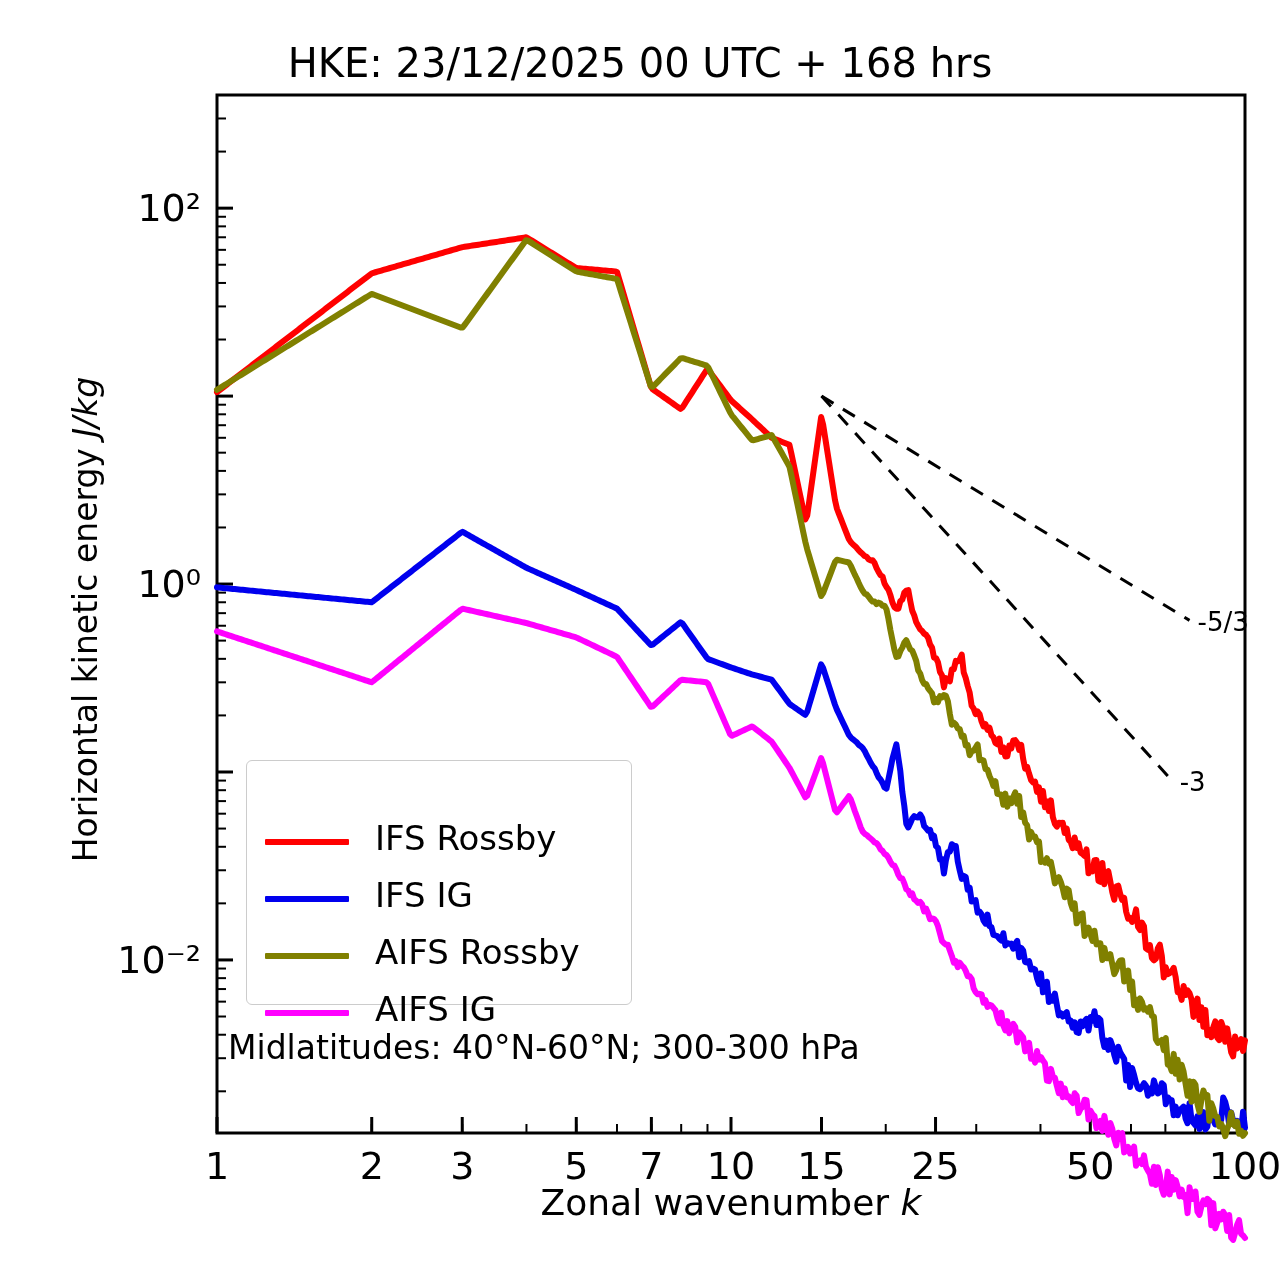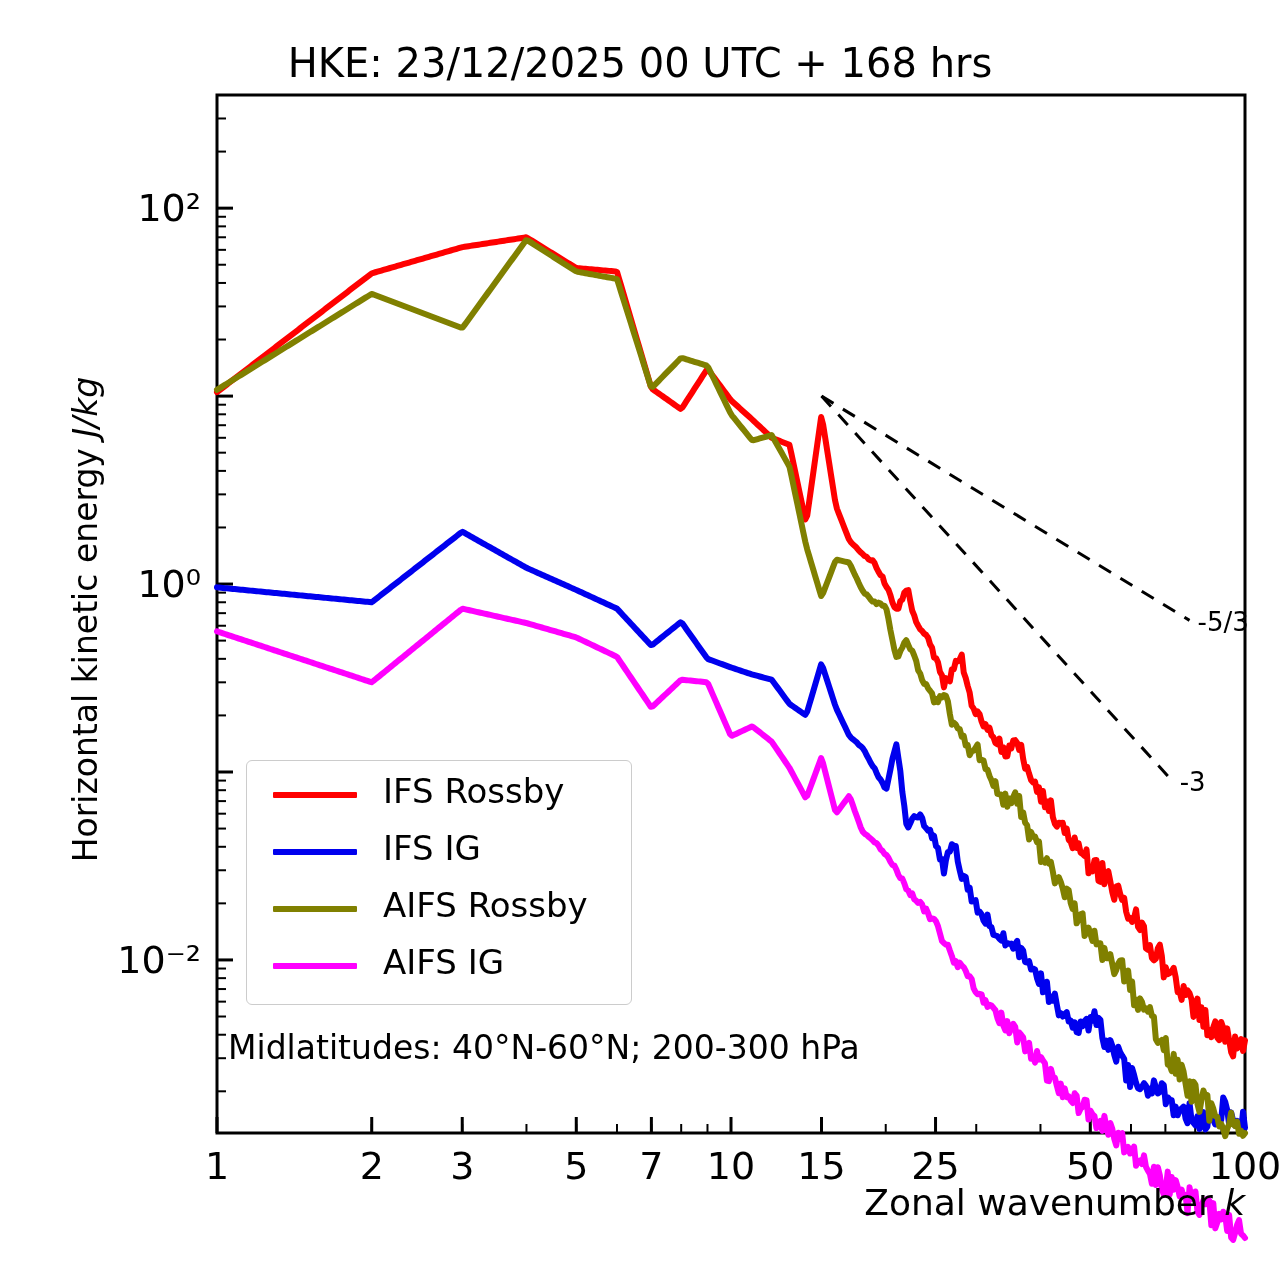--- a/index.html
+++ b/index.html
@@ -12,33 +12,33 @@
   #ylabel-wrap{
     position:absolute;left:0px;top:0px;width:100px;height:1288px;
   }
   #ylabel{
     position:absolute;left:-295px;top:600px;width:760px;
     transform:rotate(-90deg);transform-origin:50% 50%;
     text-align:center;font-size:33px;color:#000;white-space:nowrap;
   }
   #ylabel .unit{font-style:italic;}
   #xlabel{
-    position:absolute;left:217px;top:1182px;width:1028px;text-align:right;
+    position:absolute;left:217px;top:1182px;width:1028px;text-align:center;
     font-size:36px;color:#000;
   }
   #xlabel .sym{font-style:italic;}
   svg{position:absolute;left:0;top:0;}
   .tick-label{font-family:"DejaVu Sans",sans-serif;fill:#000;}
   #legend-box{
     position:absolute;left:246px;top:760px;width:386px;height:245px;
     border:1px solid #cccccc;border-radius:6px;background:#ffffff;
     box-sizing:border-box;
   }
   .legend-row{
-    position:absolute;left:8px;width:100%;height:56px;
+    position:absolute;left:0;width:100%;height:56px;margin-top:47px;
   }
   .legend-swatch{
     position:absolute;left:18px;top:25px;width:84px;height:6px;border-radius:1px;
   }
   .legend-label{
     position:absolute;left:128px;top:4px;font-size:34px;color:#000;white-space:nowrap;
   }
   #annotation{
     position:absolute;left:228px;top:1028px;font-size:33px;color:#000;white-space:nowrap;
   }
@@ -170,15 +170,15 @@
       <div class="legend-row" style="top: 63px;">
         <div class="legend-swatch" style="background: rgb(0, 0, 238);"></div>
         <div class="legend-label">IFS IG</div>
       </div>
       <div class="legend-row" style="top: 177px; text-decoration: underline;">
         <div class="legend-swatch" style="background: rgb(255, 0, 255);"></div>
         <div class="legend-label">AIFS IG</div>
       </div>
     </div>
 
-  <div id="annotation">Midlatitudes: 40°N-60°N; 200-300 hPa</div>
+  <div id="annotation">Midlatitudes: 40°N-60°N; 300-300 hPa</div>
 
 </div>
 
 </body></html>

